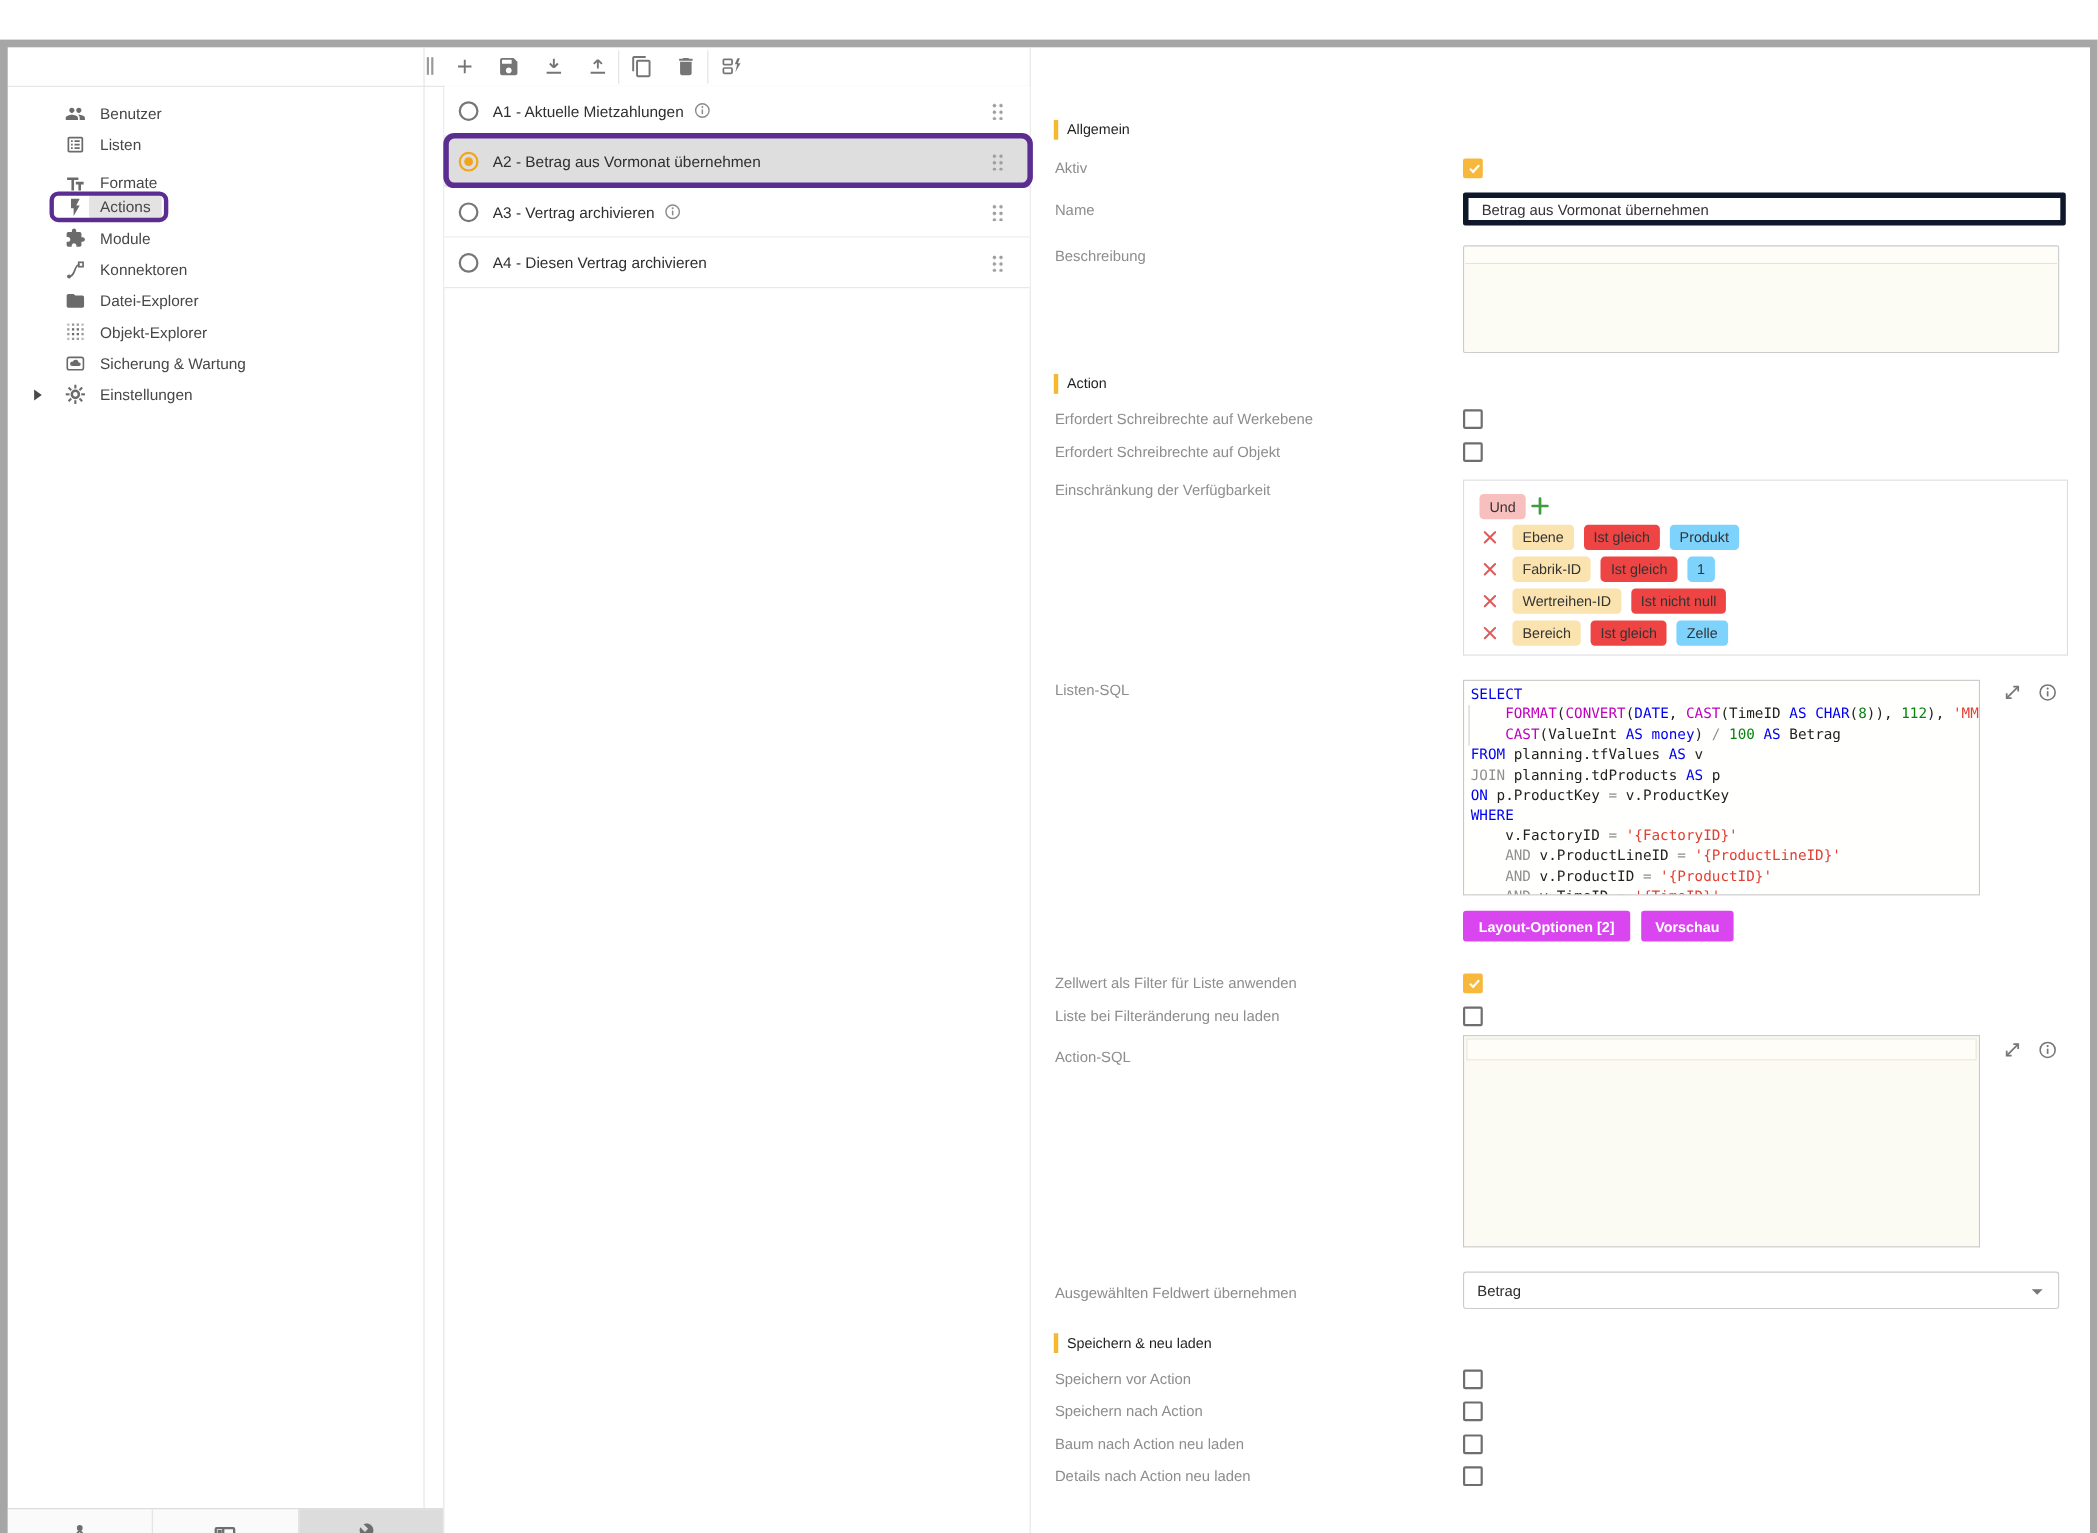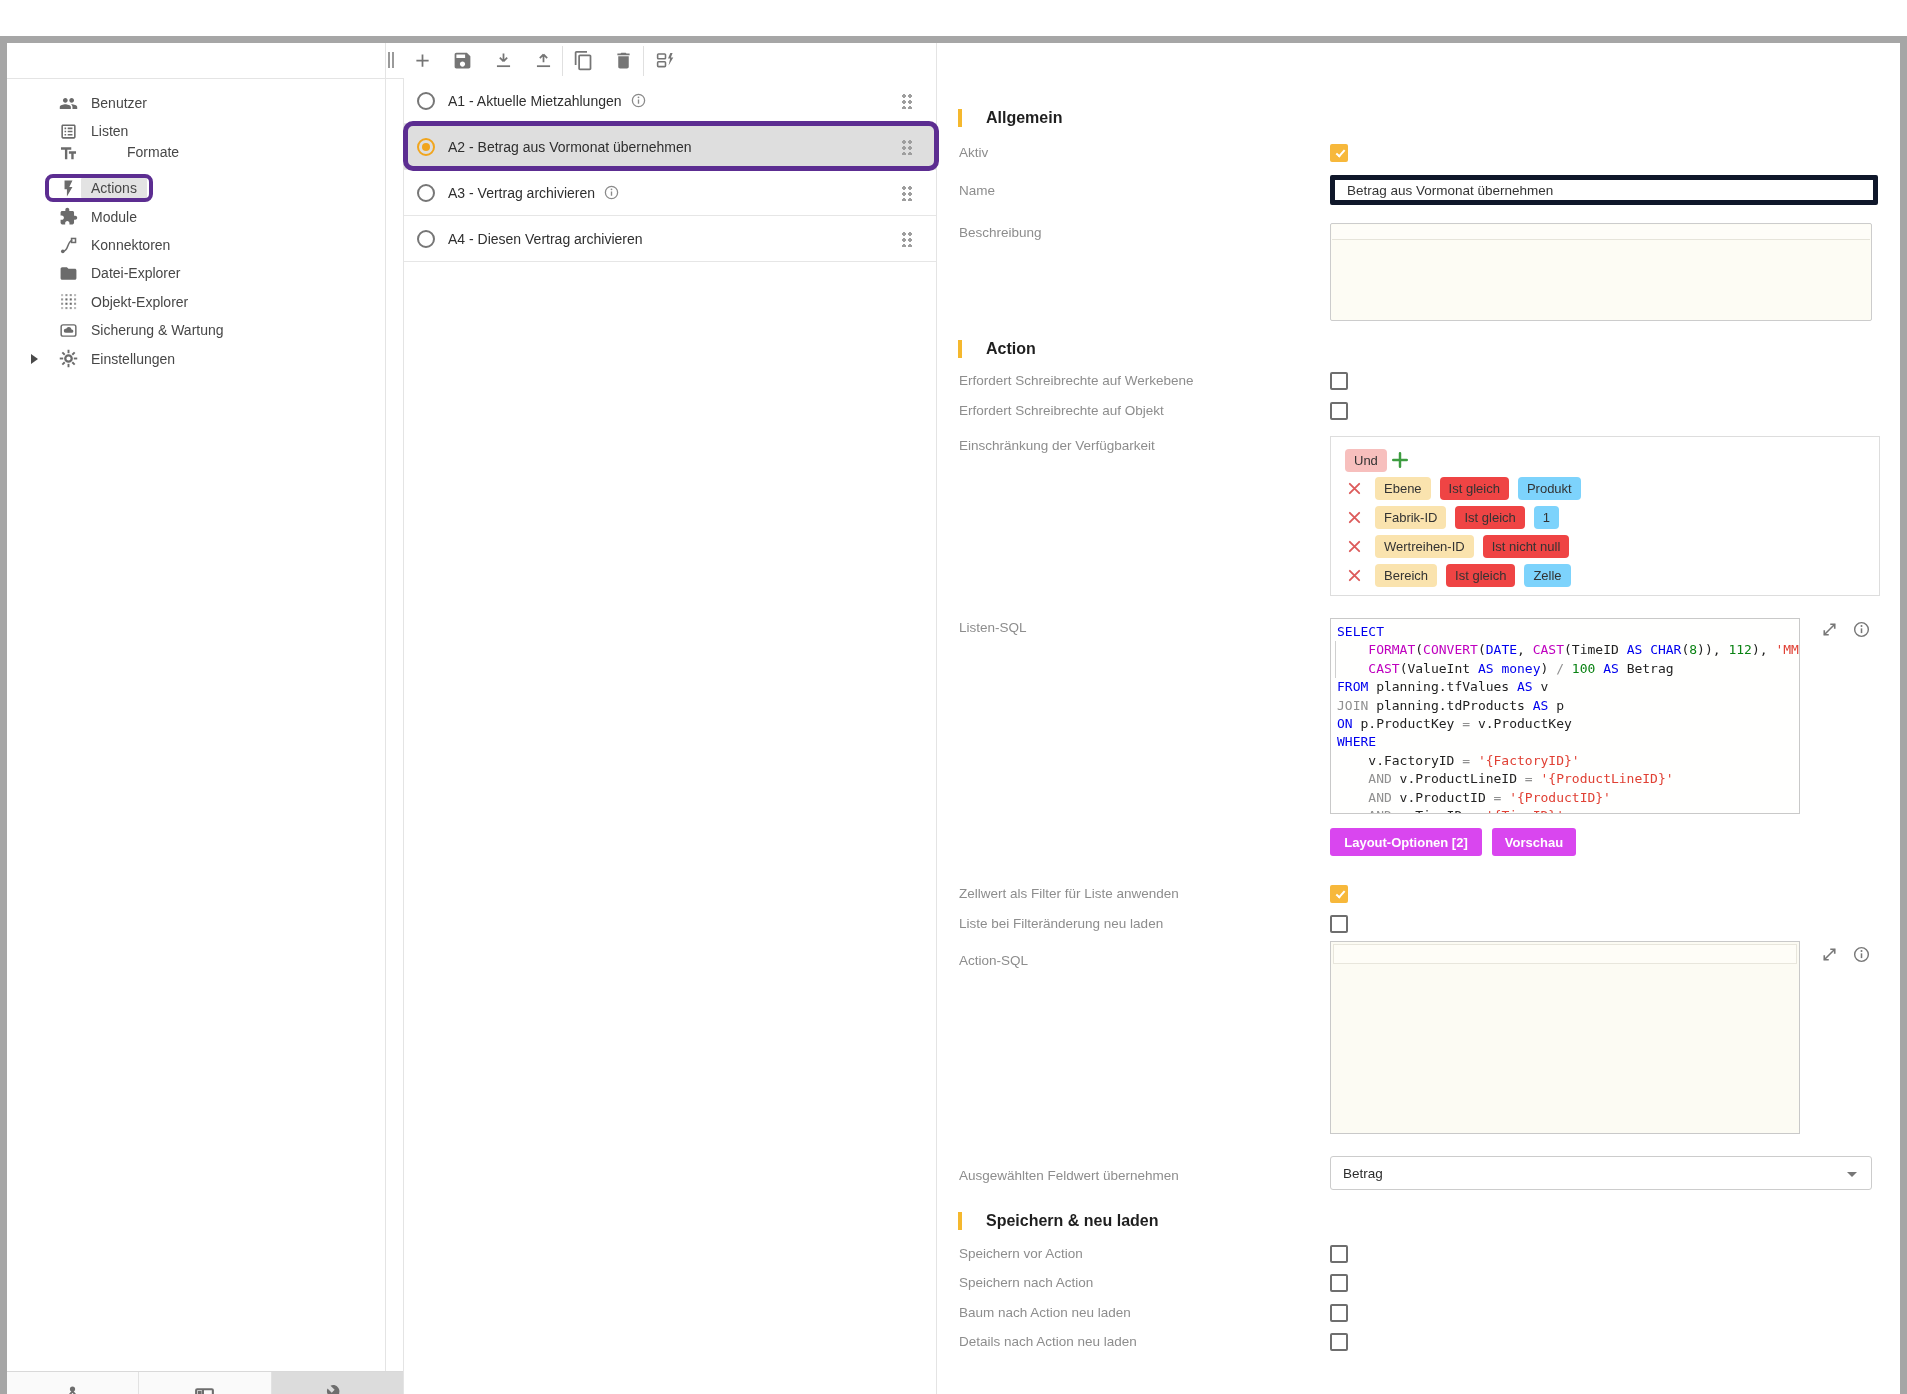--- a/index.html
+++ b/index.html
@@ -49,21 +49,21 @@
   .llb { margin-left:13px; font-size:14px; color:#2f2f2f; white-space:nowrap; }
   .linfo { margin-left:8px; color:#8a8a8a; width:17px; height:17px; }
   .linfo svg { width:17px; height:17px; display:block; }
   .ldots { margin-left:auto; margin-right:24px; width:11px; height:16px;
     background-image:radial-gradient(circle, #9e9e9e 1.6px, transparent 1.8px);
     background-size:6px 6px; }
 
   
   .right { position:absolute; left:930px; top:0; width:963px; height:1380px; }
   .sec-bar { position:absolute; width:4px; height:18px; background:#f5b82e; left:21px; }
-  .sec-title { position:absolute; left:49px; font-size:16px; font-weight:bold; color:#1f1f1f; line-height:18px; }
+  .sec-title { position:absolute; left:33px; font-size:13px; font-weight:normal; color:#1f1f1f; line-height:18px; }
   .flabel { position:absolute; left:22px; font-size:13.5px; color:#8d8d8d; line-height:16px; white-space:nowrap; }
   .cb { position:absolute; left:393px; width:18px; height:18px; border:2px solid #6e6e6e; border-radius:2px; background:#fff; cursor:pointer; }
   .cb .mark { display:none; }
   .cb.checked { background:#f7b83b; border-color:#f7b83b; }
   .cb.checked .mark { display:block; position:absolute; left:5.5px; top:2px; width:5px; height:9px;
     border-right:2px solid #fff; border-bottom:2px solid #fff; transform:rotate(42deg); }
 
   .tinput { position:absolute; left:393px; height:30px; border:5px solid #0f172a; border-radius:2px; background:#fff;
     font-size:13.5px; color:#333; padding:0 12px; font-family:"Liberation Sans", sans-serif; }
   .tarea { position:absolute; left:393px; border:1px solid #cccccc; border-radius:2px; background:#fdfcf4; }
@@ -122,21 +122,21 @@
         <span class="nav-lb">Benutzer</span>
       </div>
       <div class="nav-row" style="top: 74.4px; text-align: right;">
         <span class="nav-ic">
           <svg viewBox="0 0 24 24" fill="currentColor">
             <path d="M19 5v14H5V5h14m0-2H5c-1.1 0-2 .9-2 2v14c0 1.1.9 2 2 2h14c1.1 0 2-.9 2-2V5c0-1.1-.9-2-2-2zm-8 4h6v2h-6V7zm0 4h6v2h-6v-2zm0 4h6v2h-6v-2zM7 7h2v2H7V7zm0 4h2v2H7v-2zm0 4h2v2H7v-2z"></path>
           </svg>
         </span>
         <span class="nav-lb">Listen</span>
       </div>
-      <div class="nav-row" style="top: 95px; gap: 36px;">
+      <div class="nav-row" style="top: 109px;">
         <span class="nav-ic">
           <svg viewBox="0 0 24 24" fill="currentColor">
             <path d="M2.5 5.5v3h5v12h3v-12h5v-3h-13zm19 5h-9v3h3v7h3v-7h3v-3z"></path>
           </svg>
         </span>
         <span class="nav-lb">Formate</span>
       </div>
       <div class="nav-row" style="top: 131.2px;">
         <span class="nav-ic">
           <svg viewBox="0 0 24 24" fill="currentColor">

